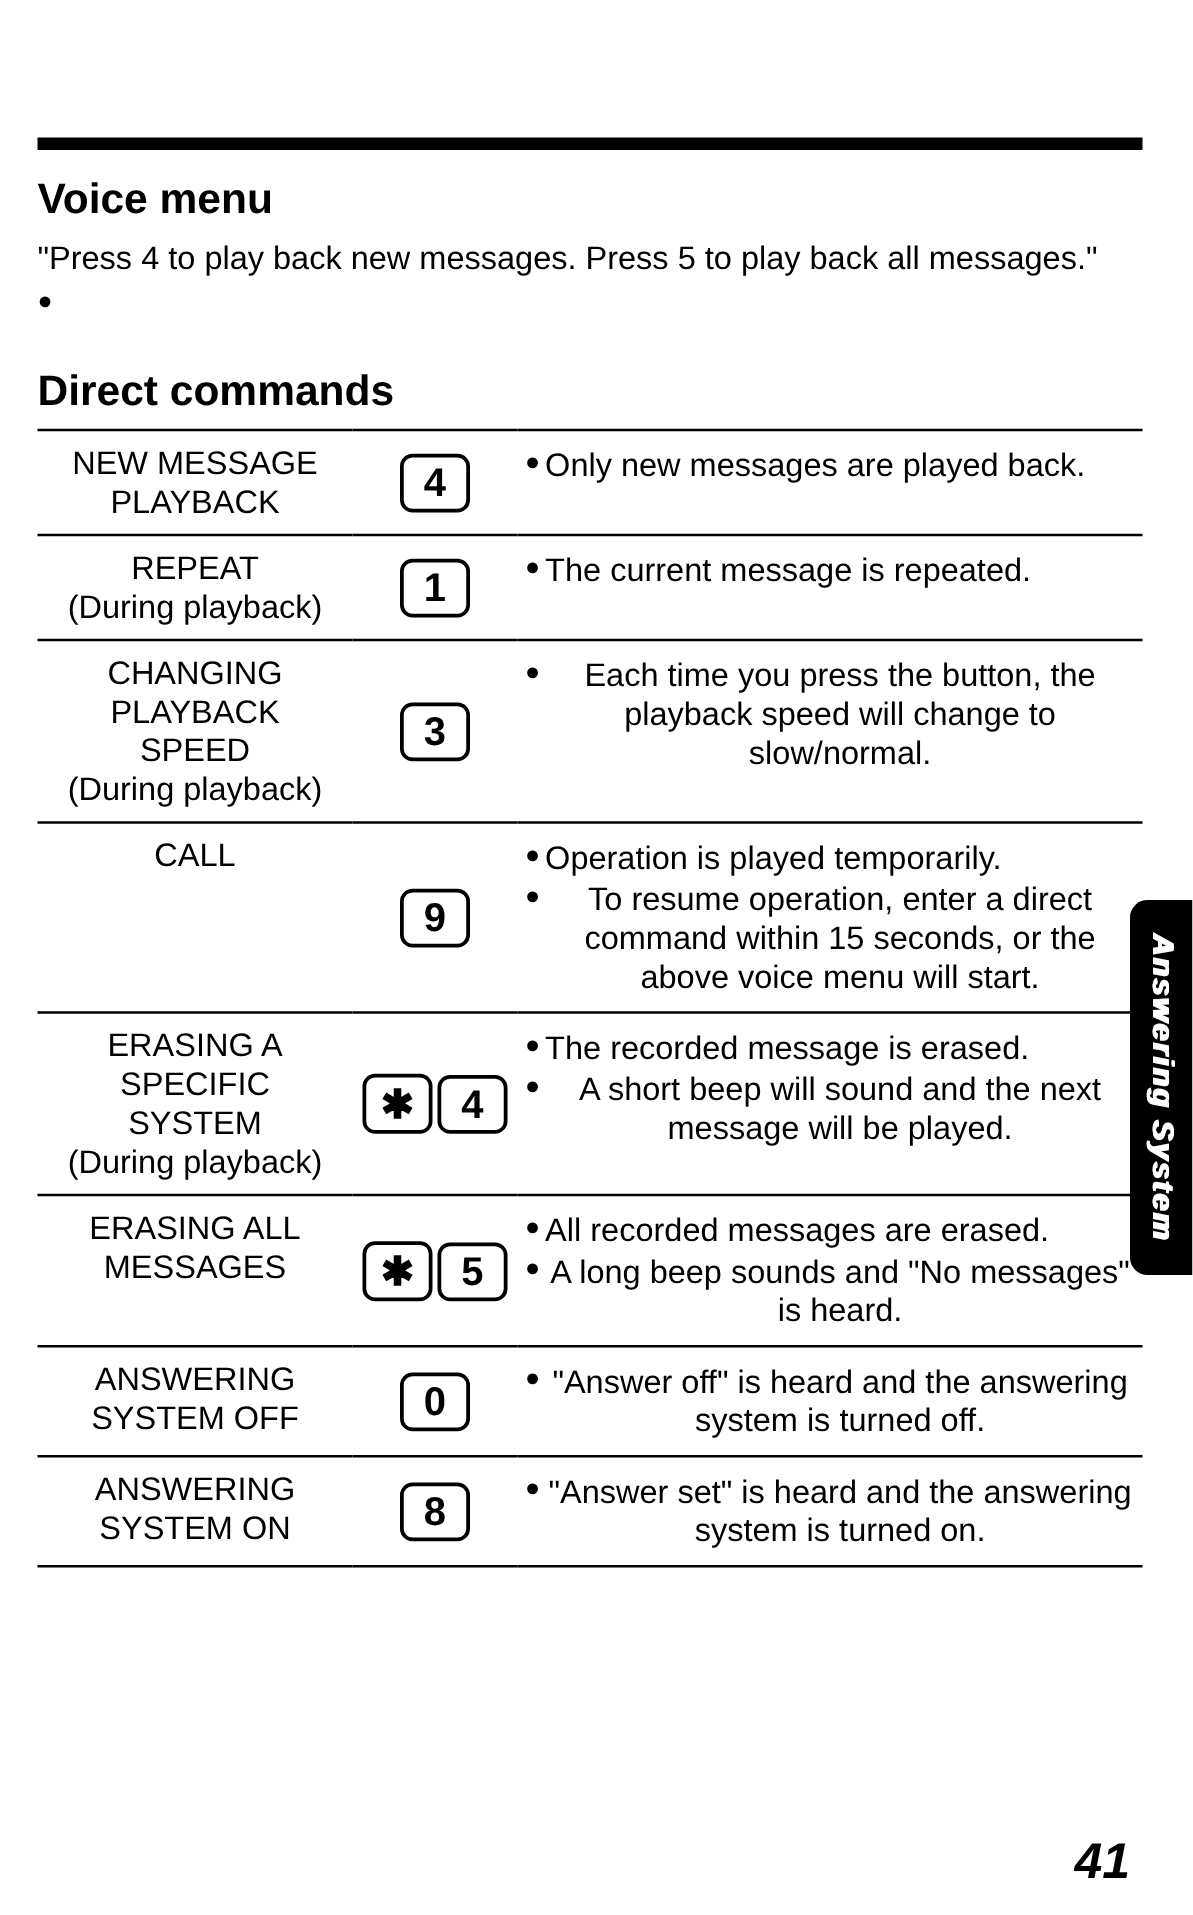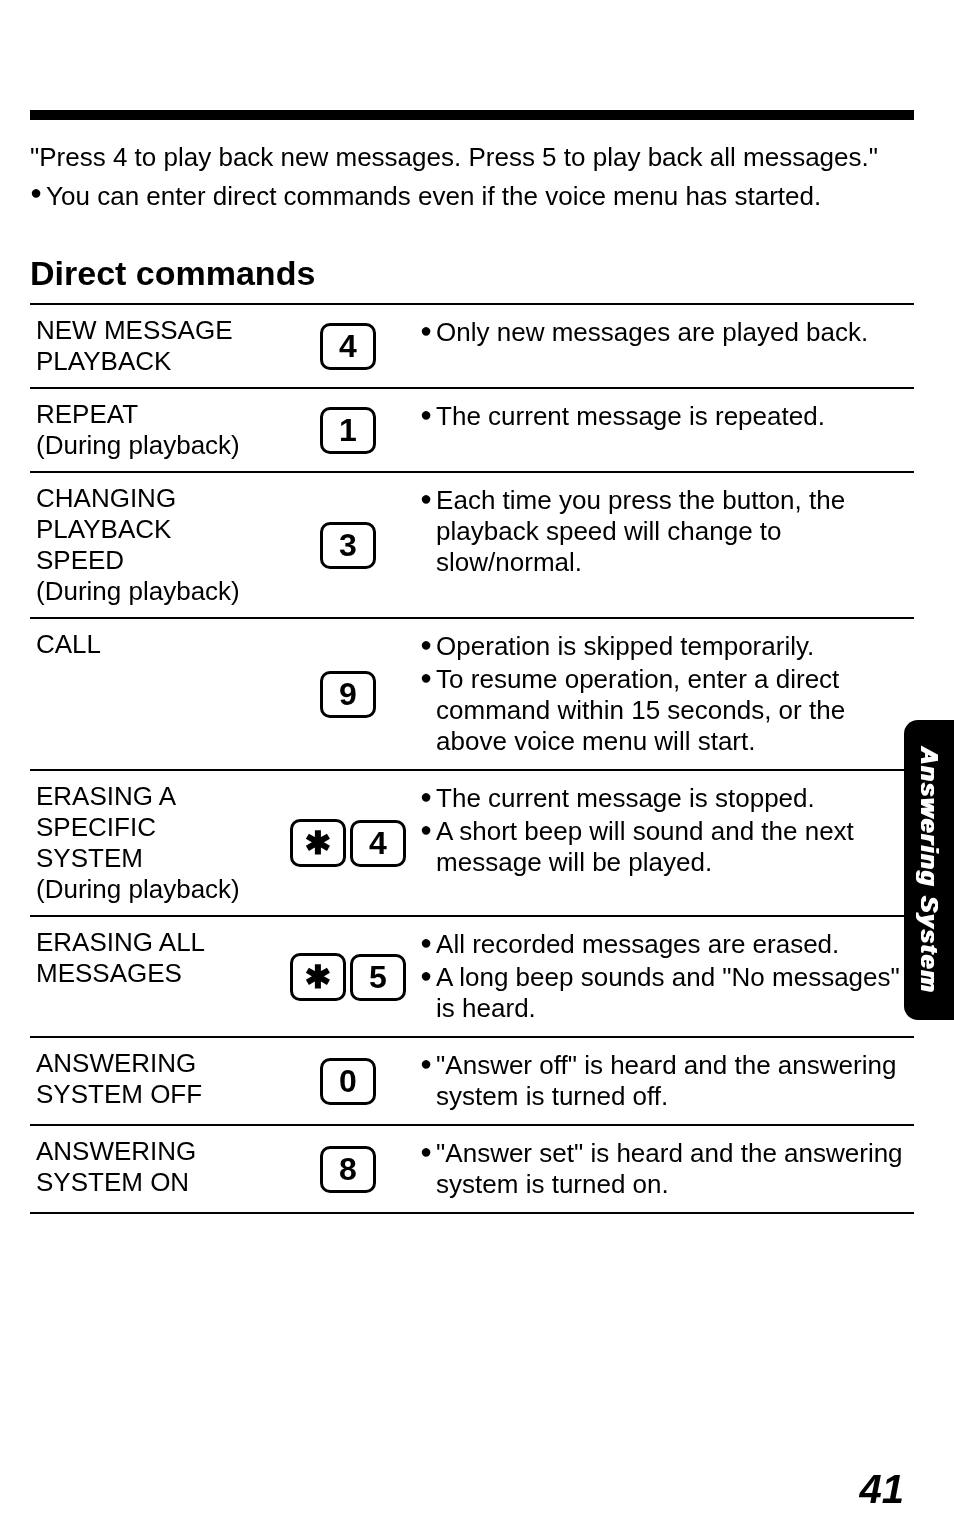--- a/index.html
+++ b/index.html
@@ -40,20 +40,21 @@
     width: 100%;
     border-collapse: collapse;
     margin-top: 10px;
     font-size: 26px;
   }
   table.commands td {
     border-top: 2px solid #000;
     border-bottom: 2px solid #000;
     padding: 10px 6px;
     vertical-align: top;
+    text-align: center;
   }
   table.commands td.name {
     width: 240px;
     font-weight: normal;
   }
   table.commands td.key {
     width: 120px;
     text-align: center;
     vertical-align: middle;
   }
@@ -113,27 +114,27 @@
     font-style: italic;
     font-weight: bold;
   }
 </style>
 </head>
 <body>
 
 <div class="page">
   <div class="top-rule"></div>
 
+  <div class="h2">Voice menu</div>
 
 
   <div class="para">"Press 4 to play back new messages. Press 5 to play back all messages."</div>
 
   <div class="para bullet">
     <span class="dot">●</span>
-    <span>You can enter direct commands even if the voice menu has started.</span>
   </div>
 
   <div class="h2" style="margin-top:40px;">Direct commands</div>
 
   <table class="commands">
     <tbody id="commands-body">
         <tr>
           <td class="name">
             <div>NEW MESSAGE</div>
             <div>PLAYBACK</div>
@@ -175,40 +176,40 @@
           </td>
         </tr>
         <tr>
           <td class="name">
             <div>CALL</div>
           </td>
           <td class="key"><span class="keybox">9</span></td>
           <td class="desc">
             <div class="bullet">
               <span class="dot">●</span>
-              <span>Operation is skipped temporarily.</span>
+              <span>Operation is played temporarily.</span>
             </div>
             <div class="bullet">
               <span class="dot">●</span>
               <span>To resume operation, enter a direct command within 15 seconds, or the above voice menu will start.</span>
             </div>
           </td>
         </tr>
         <tr>
           <td class="name">
             <div>ERASING A</div>
             <div>SPECIFIC</div>
             <div>SYSTEM</div>
             <div>(During playback)</div>
           </td>
           <td class="key"><span class="keybox">✱</span><span class="keybox">4</span></td>
           <td class="desc">
             <div class="bullet">
               <span class="dot">●</span>
-              <span>The current message is stopped.</span>
+              <span>The recorded message is erased.</span>
             </div>
             <div class="bullet">
               <span class="dot">●</span>
               <span>A short beep will sound and the next message will be played.</span>
             </div>
           </td>
         </tr>
         <tr>
           <td class="name">
             <div>ERASING ALL</div>

